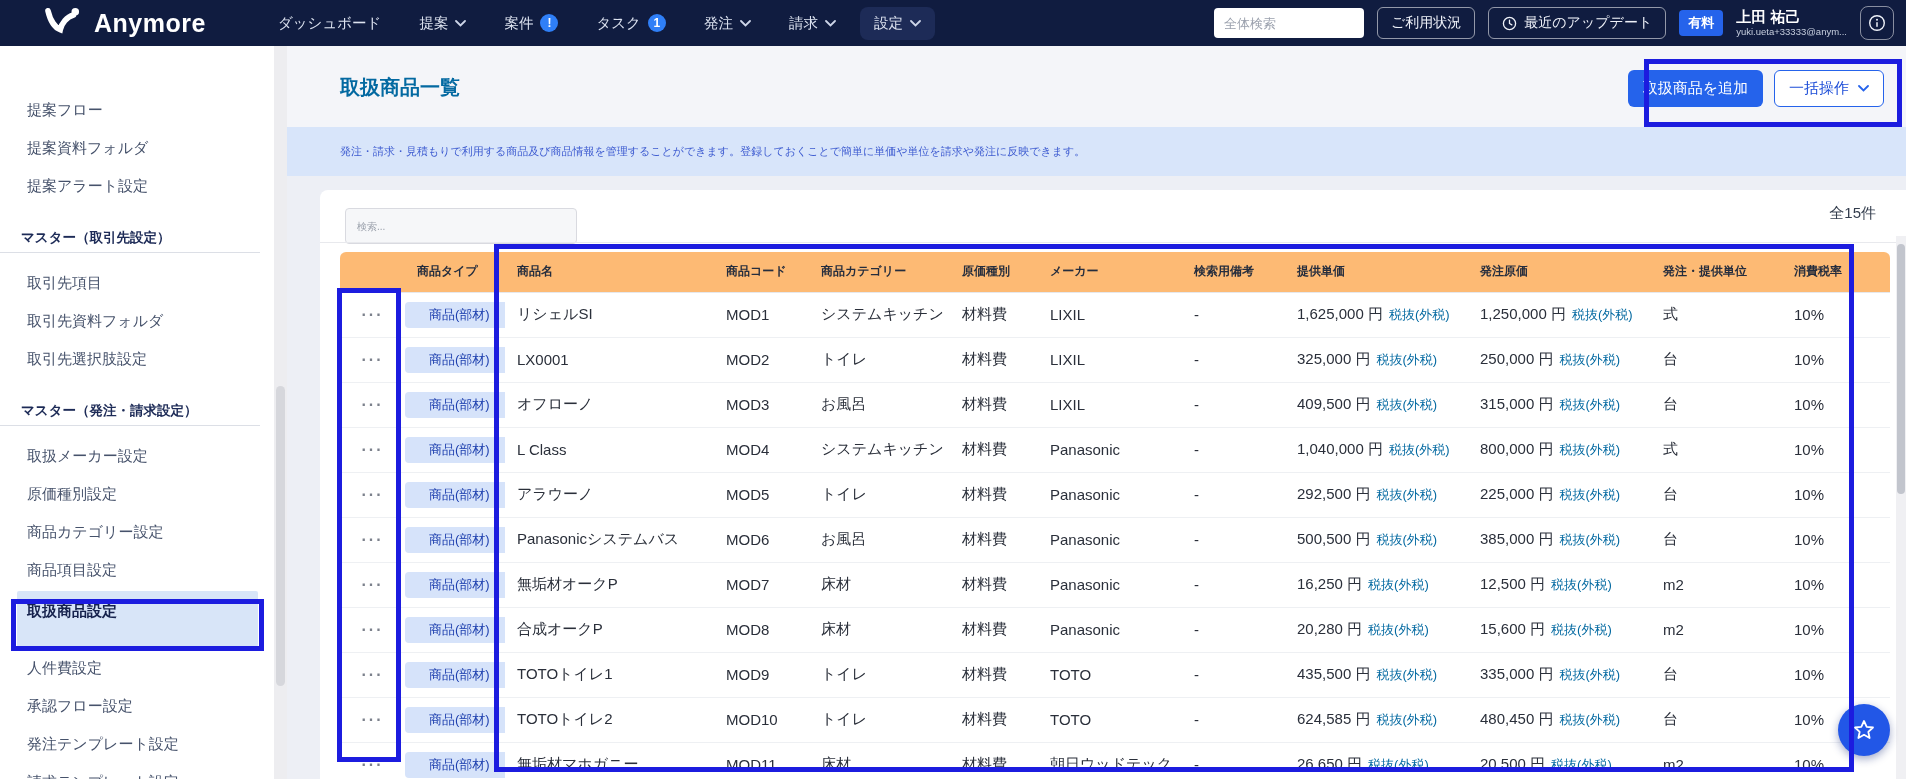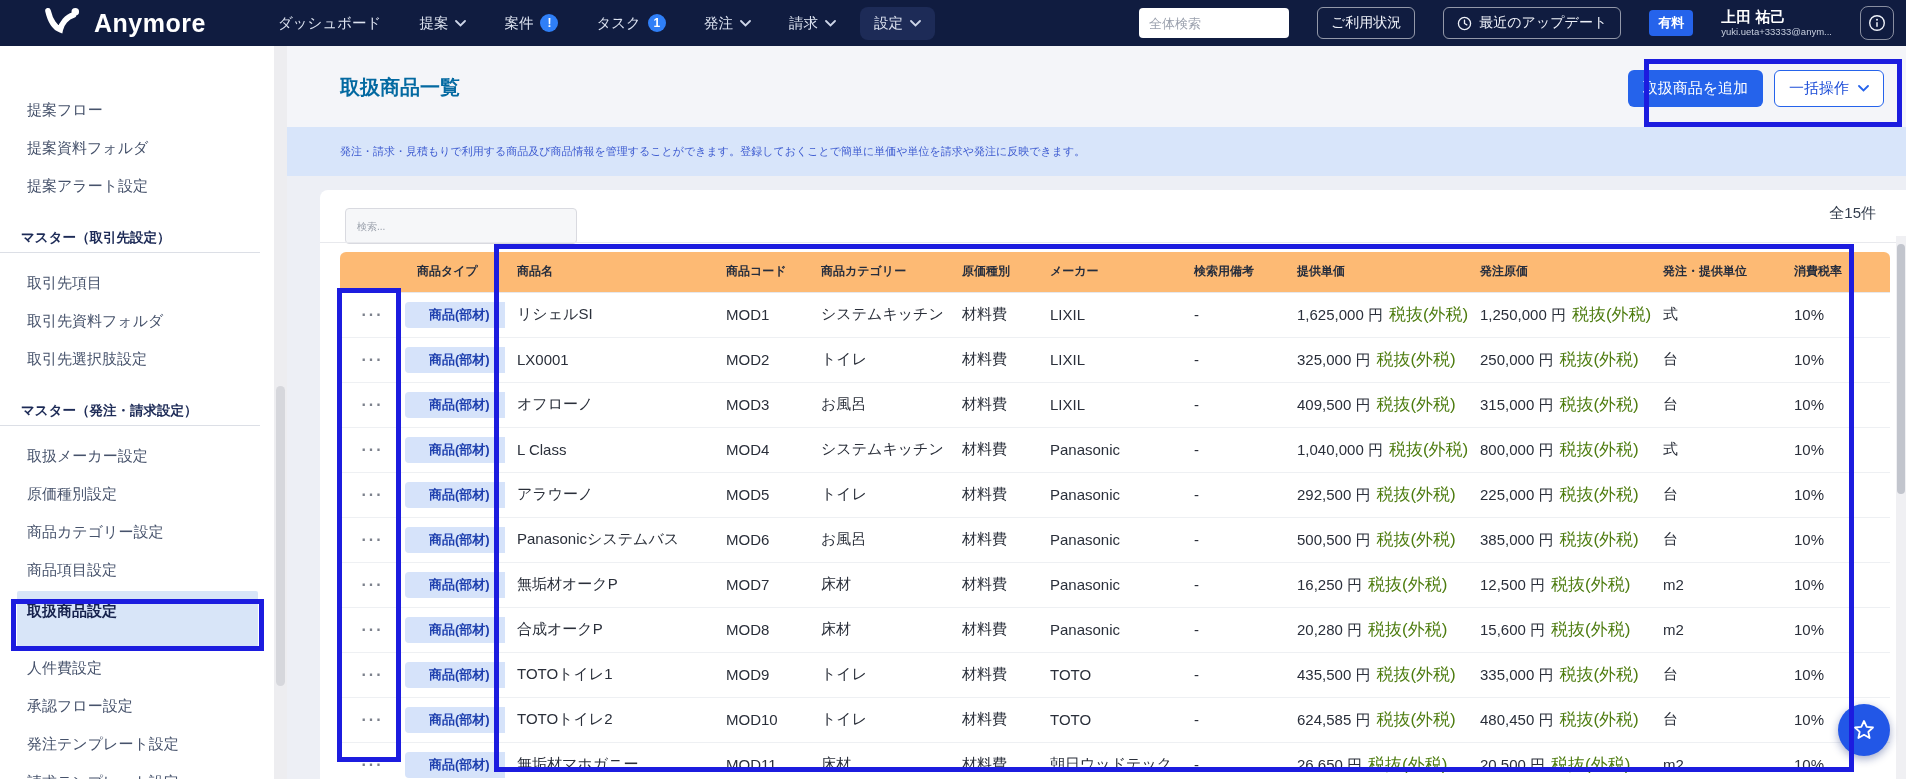--- a/index.html
+++ b/index.html
@@ -22,21 +22,21 @@
     display:flex;align-items:center;color:#e7ebf5;z-index:30;}
   .logo{display:flex;align-items:center;margin-left:44px;gap:10px;}
   .logo-text{font-size:25px;font-weight:bold;color:#fff;letter-spacing:.5px;}
   .nav-menu{display:flex;align-items:center;margin-left:58px;gap:10px;}
   .nav-item{display:flex;align-items:center;gap:7px;font-size:14.5px;color:#dde3f0;
     padding:7px 14px;border-radius:8px;cursor:pointer;white-space:nowrap;text-align:right;}
   .nav-item.active{background:#1d2b57;}
   .nav-badge{min-width:18px;height:18px;border-radius:9px;background:#2f7ff7;color:#fff;
     font-size:12px;font-weight:bold;display:flex;align-items:center;justify-content:center;padding:0 4px;}
   .chev{color:#cdd5e8;}
-  .nav-right{position:absolute;right:12px;top:0;height:46px;display:flex;align-items:center;gap:28px;}
+  .nav-right{position:absolute;right:12px;top:0;height:46px;display:flex;align-items:center;gap:13px;}
   .nav-search{width:150px;height:30px;border-radius:4px;border:none;background:#fff;
     font-size:13px;padding:0 10px;color:#333;outline:none;}
   .nav-search::placeholder{color:#9aa0ad;}
   .nav-btn{display:flex;align-items:center;gap:7px;border:1px solid rgba(255,255,255,.55);
     border-radius:6px;background:transparent;color:#eef1f8;font-size:14px;padding:6px 13px;
     cursor:pointer;white-space:nowrap;font-family:inherit;}
   .plan-badge{background:var(--accent);color:#fff;font-size:13px;font-weight:bold;
     border-radius:4px;padding:4px 9px;}
   .user-block{display:flex;flex-direction:column;line-height:1.25;max-width:120px;}
   .user-name{font-size:15px;font-weight:bold;color:#fff;white-space:nowrap;}
@@ -77,22 +77,22 @@
   .grid{position:absolute;left:20px;top:62px;width:1550px;border-collapse:collapse;table-layout:fixed;}
   .grid th{height:40px;background:#fdba74;border-bottom:1px solid #e6e8ec;font-size:12px;
     font-weight:bold;color:#252d3d;text-align:left;padding:0 0 0 12px;white-space:nowrap;overflow:hidden;}
   .grid th:first-child{border-radius:6px 0 0 0;}
   .grid th:last-child{border-radius:0 6px 0 0;}
   .grid th.c,.grid td.c{text-align:center;padding:0;}
   .grid td{height:45px;border-bottom:1px solid #eef0f3;font-size:15px;color:#2a2f3a;
     padding:0 0 0 12px;white-space:nowrap;overflow:hidden;}
   .more-dots{color:#7c818c;font-size:16px;font-weight:bold;letter-spacing:2px;cursor:pointer;}
   .type-badge{display:inline-block;background:var(--badge-bg);color:var(--badge-text);
-    font-size:13px;font-weight:bold;border-radius:4px;padding:4px 24px;}
-  .tax-suffix{color:#4d7c0f;font-size:17px;margin-left:6px;}
+    font-size:13px;font-weight:normal;border-radius:4px;padding:4px 24px;}
+  .tax-suffix{color:#0369a1;font-size:13px;margin-left:6px;}
   
   .ann{position:absolute;border:5px solid var(--annotation);z-index:60;pointer-events:none;}
   .ann-buttons{left:1644px;top:59px;width:258px;height:68px;}
   .ann-sidebar{left:11px;top:599px;width:253px;height:52px;}
   .ann-actions{left:337px;top:288px;width:64px;height:474px;}
   .ann-table{left:494px;top:244px;width:1360px;height:528px;}
   .fab{position:absolute;left:1838px;top:704px;width:52px;height:52px;border-radius:50%;
     background:#2257e7;display:flex;align-items:center;justify-content:center;z-index:50;
     box-shadow:0 3px 8px rgba(20,40,120,.4);cursor:pointer;border:none;}
   .page-scrollbar{position:absolute;right:0;top:236px;bottom:0;width:10px;background:#f0f0f3;z-index:40;}

